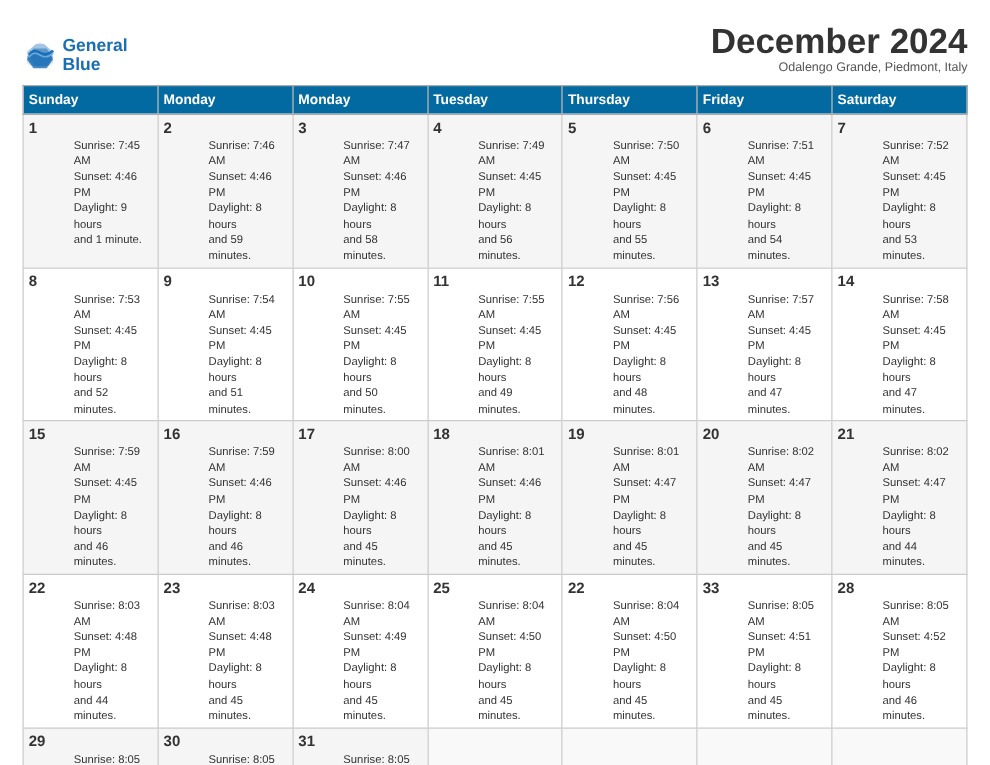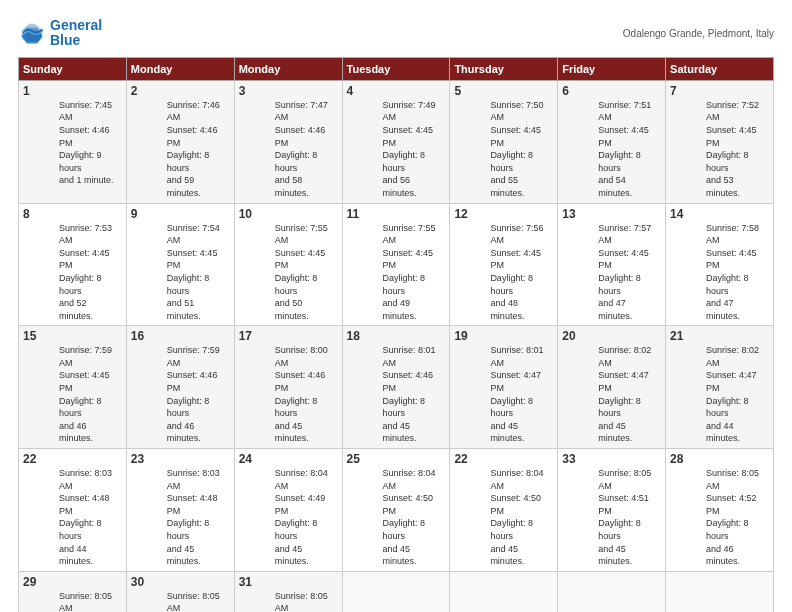--- a/index.html
+++ b/index.html
@@ -11,21 +11,21 @@
       overflow: hidden;
     }
     .page {
       width: 792px;
       height: 612px;
       padding: 18px 18px 10px 18px;
     }
     .header {
       display: flex;
       justify-content: space-between;
-      align-items: center;
+      align-items: flex-end;
       margin-bottom: 8px;
     }
     .logo {
       display: flex;
       align-items: center;
       gap: 4px;
     }
     .logo-text {
       font-size: 14px;
       font-weight: bold;
@@ -51,21 +51,21 @@
     .subtitle {
       font-size: 10px;
       color: #555;
     }
     .calendar {
       width: 100%;
       border-collapse: collapse;
       font-size: 10px;
     }
     .calendar thead tr th {
-      background-color: #7f1d1d;
+      background-color: #0369a1;
       color: #fff;
       font-size: 11px;
       font-weight: bold;
       padding: 5px 4px;
       text-align: left;
       border: 1px solid #aaa;
       margin-top: 16px;
     }
     .calendar tbody tr td {
       vertical-align: top;
@@ -110,20 +110,21 @@
 
         <path d="M6,16 Q10,10 16,14 Q22,18 28,12" fill="none" stroke="#1a6eb5" stroke-width="2.5"></path>
         <path d="M6,18 Q10,12 16,16 Q22,20 28,14" fill="none" stroke="#6aabdf" stroke-width="1.5"></path>
       </svg>
       <div class="logo-text">
         <div><span>General</span></div>
         <div><span>Blue</span></div>
       </div>
     </div>
     <div class="title-block">
+      <div class="main-title">December 2024</div>
       <div class="subtitle">Odalengo Grande, Piedmont, Italy</div>
     </div>
   </div>
 
   <table class="calendar">
     <thead>
       <tr>
       <th>Sunday</th>
           <th>Monday</th>
           <th>Monday</th>

